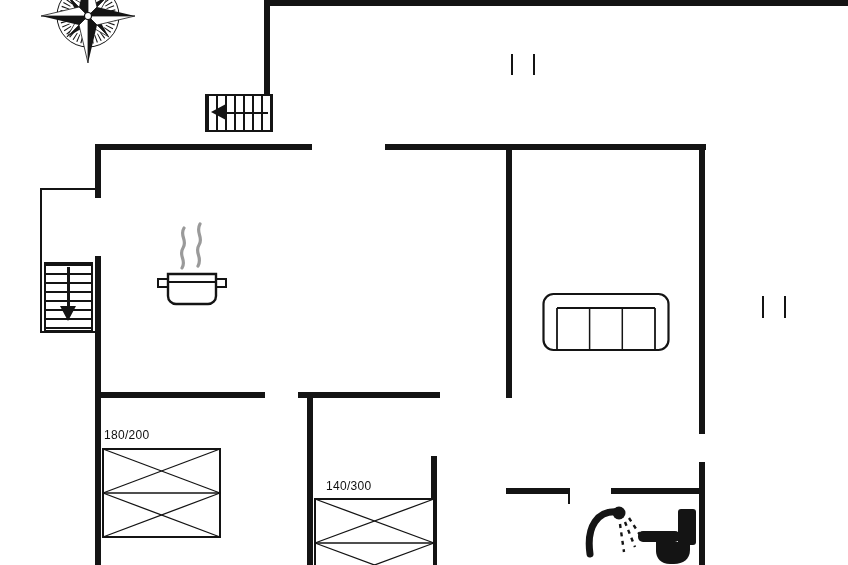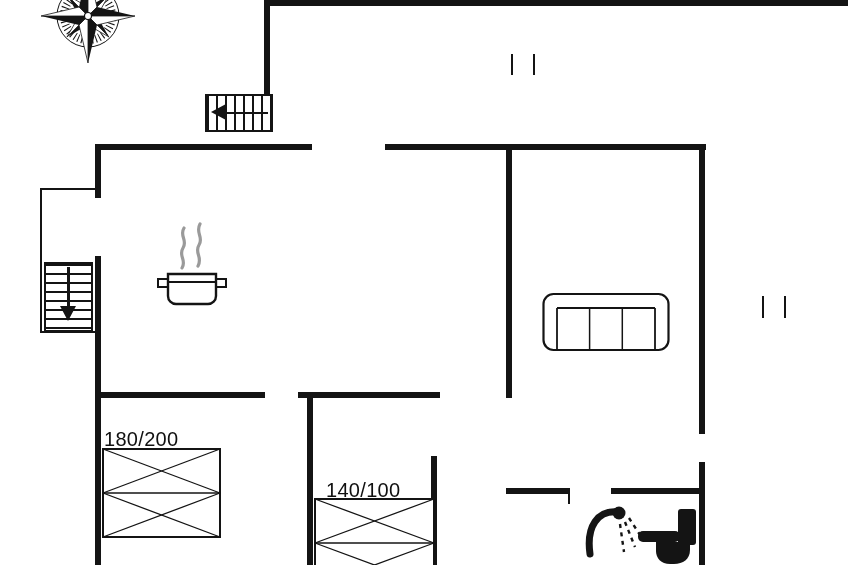--- a/index.html
+++ b/index.html
@@ -2,21 +2,21 @@
 <html><head>
 <meta charset="utf-8">
 <style>
   html,body{margin:0;padding:0;background:#ffffff;}
   .stage{
     position:relative;width:848px;height:565px;background:#ffffff;
     overflow:hidden;font-family:"Liberation Sans",sans-serif;
   }
   .wall{position:absolute;background:#141414;}
   .thin{position:absolute;background:#141414;}
-  .label{position:absolute;color:#101010;font-size:20px;letter-spacing:.3px;white-space:nowrap;}
+  .label{position:absolute;color:#101010;font-size:12px;letter-spacing:.3px;white-space:nowrap;}
   .stairs{position:absolute;border:2px solid #141414;background-color:#fff;box-sizing:border-box;}
   .stairs-h{background-image:repeating-linear-gradient(90deg,#141414,#141414 2px,transparent 2px,transparent 9px);}
   .stairs-v{background-image:repeating-linear-gradient(180deg,#141414,#141414 2px,transparent 2px,transparent 9px);}
   .shaft-h{position:absolute;left:18px;right:3px;top:15.5px;height:2.5px;background:#141414;}
   .head-left{position:absolute;left:4px;top:7.5px;width:0;height:0;
     border-top:8.5px solid transparent;border-bottom:8.5px solid transparent;border-right:15px solid #141414;}
   .shaft-v{position:absolute;top:3px;left:21px;width:2.5px;height:41px;background:#141414;}
   .head-down{position:absolute;left:13.5px;top:42px;width:0;height:0;
     border-left:8.5px solid transparent;border-right:8.5px solid transparent;border-top:15px solid #141414;}
   .icon{position:absolute;}
@@ -108,21 +108,21 @@
   <div class="label" style="left:104px;top:428px">180/200</div>
   <svg class="icon" style="left:102px;top:448px" width="119" height="90" viewBox="0 0 119 90">
     <rect x="1" y="1" width="117" height="88" fill="#ffffff" stroke="#141414" stroke-width="2"></rect>
     <line x1="1" y1="45" x2="118" y2="45" stroke="#141414" stroke-width="1.6"></line>
     <line x1="1" y1="45" x2="118" y2="1" stroke="#141414" stroke-width="1.3"></line>
     <line x1="1" y1="45" x2="118" y2="89" stroke="#141414" stroke-width="1.3"></line>
     <line x1="1" y1="1" x2="118" y2="45" stroke="#141414" stroke-width="1.3"></line>
     <line x1="1" y1="89" x2="118" y2="45" stroke="#141414" stroke-width="1.3"></line>
   </svg>
 
-  <div class="label" style="left:326px;top:479px">140/100</div>
+  <div class="label" style="left:326px;top:479px">140/300</div>
   <svg class="icon" style="left:314px;top:498px" width="121" height="90" viewBox="0 0 121 90">
     <rect x="1" y="1" width="119" height="88" fill="#ffffff" stroke="#141414" stroke-width="2"></rect>
     <line x1="1" y1="45" x2="120" y2="45" stroke="#141414" stroke-width="1.6"></line>
     <line x1="1" y1="45" x2="120" y2="1" stroke="#141414" stroke-width="1.3"></line>
     <line x1="1" y1="45" x2="120" y2="89" stroke="#141414" stroke-width="1.3"></line>
     <line x1="1" y1="1" x2="120" y2="45" stroke="#141414" stroke-width="1.3"></line>
     <line x1="1" y1="89" x2="120" y2="45" stroke="#141414" stroke-width="1.3"></line>
   </svg>
 
   <svg class="icon" style="left:580px;top:502px" width="66" height="62" viewBox="0 0 66 62">

